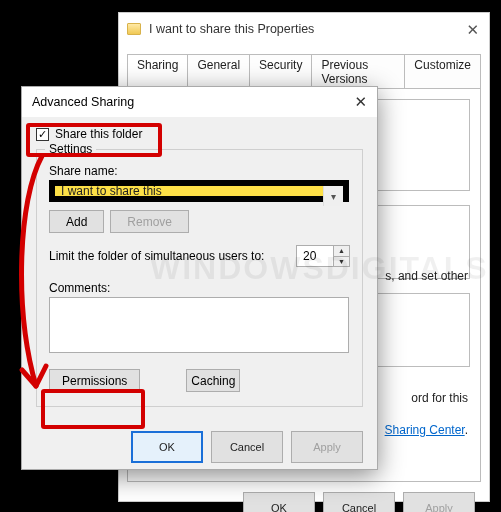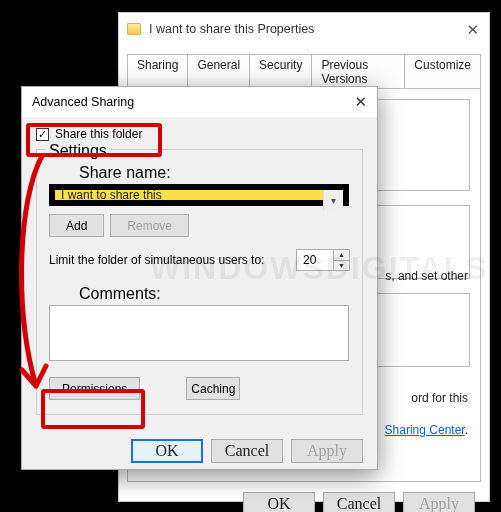--- a/index.html
+++ b/index.html
@@ -102,29 +102,28 @@
   }
   .link-blue { color: #0066cc; text-decoration: underline; }
   .props-buttons {
     display: flex;
     justify-content: flex-end;
     gap: 8px;
     padding: 10px 14px 0 0;
   }
   .win-btn {
     width: 72px;
-    height: 24px;
+    height: 32px;
     border: 1px solid #adadad;
     background: #e1e1e1;
-    font-size: 16px;
+    font-size: 11px;
     display: flex;
     align-items: center;
     justify-content: center;
     color: #222;
-    font-family: Liberation Serif, serif;
   }
   .win-btn.disabled { color: #a0a0a0; }
   .win-btn.primary { border: 2px solid #1a6fd8; background: #e5f1fb; }
   
   .adv-window {
     position: absolute;
     left: 21px;
     top: 86px;
     width: 357px;
     height: 384px;
@@ -170,26 +169,25 @@
     padding: 14px 12px 14px 12px;
     position: relative;
     background: #f0f0f0;
   }
   .group-label {
     position: absolute;
     top: -8px;
     left: 8px;
     background: #f0f0f0;
     padding: 0 4px;
-    font-size: 16px;
+    font-size: 12px;
   }
   .field-label {
-    font-size: 16px;
+    font-size: 12px;
     margin-bottom: 2px;
-    margin-left: 30px;
   }
   .drop {
     width: 300px;
     height: 22px;
     border: 6px solid #000000;
     background: #fde047;
     display: flex;
     align-items: center;
     padding: 0 6px;
     position: relative;

